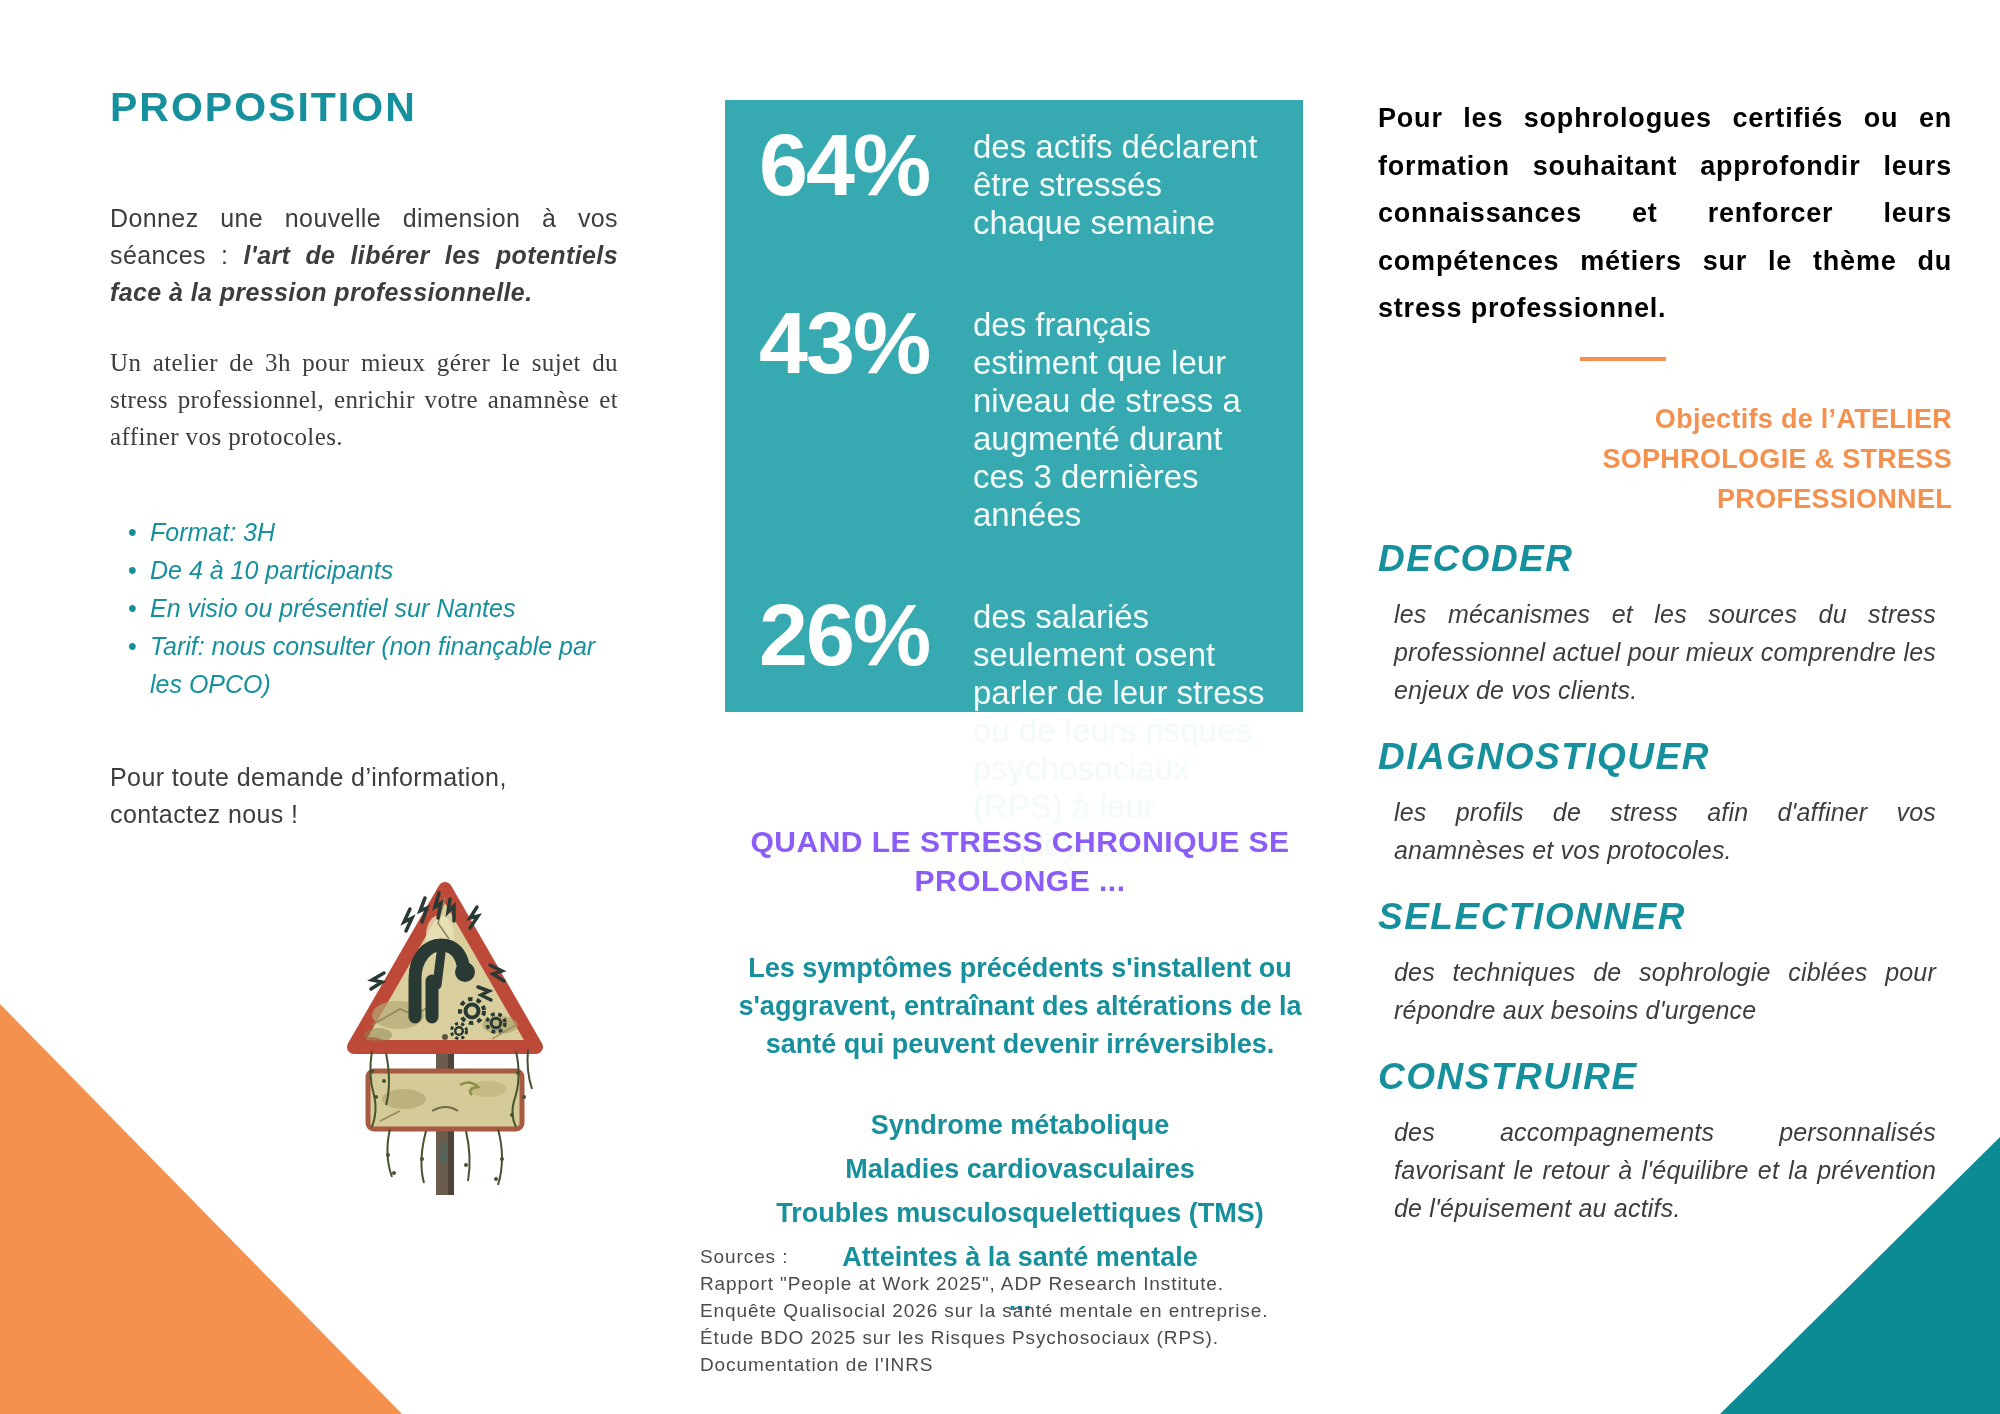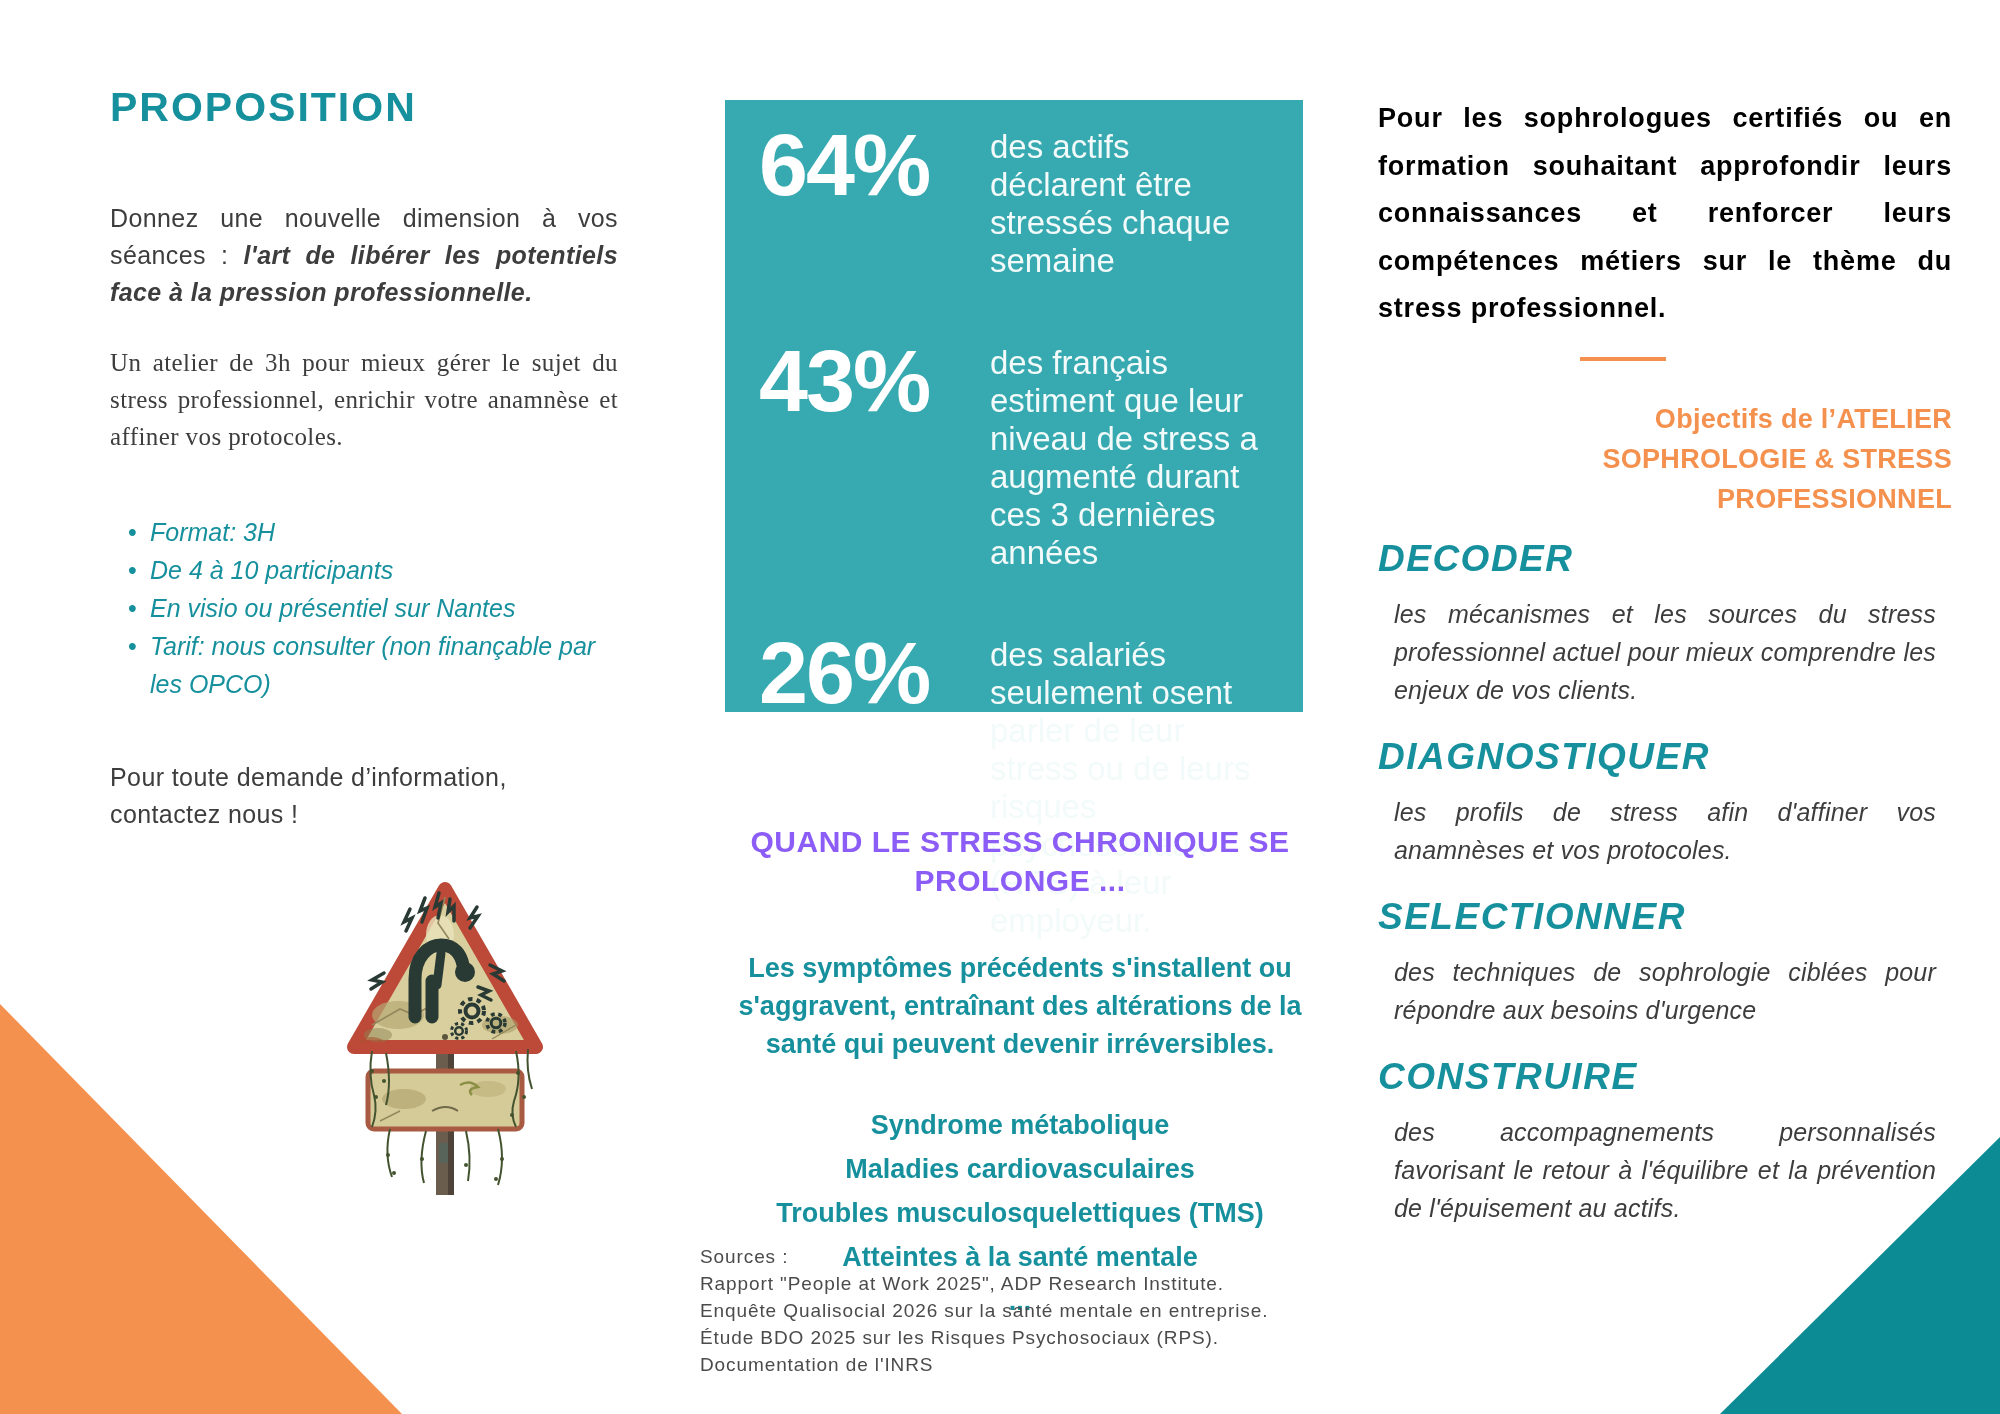--- a/index.html
+++ b/index.html
@@ -25,21 +25,21 @@
   .bullets li{position:relative;padding-left:22px;font-size:25px;line-height:38px;
     font-style:italic;color:#16909d;}
   .bullets li::before{content:"•";position:absolute;left:0;top:0;color:#16909d;font-style:normal;}
   .contact{margin:56px 0 0;font-size:25px;line-height:37px;letter-spacing:.4px;}
   .sign-wrap{margin:42px 0 0 210px;width:250px;height:330px;}
 
   
   .stats-box{position:absolute;left:725px;top:100px;width:578px;height:612px;
     background:#36a9b1;box-sizing:border-box;padding:24px 34px 20px;
     display:flex;flex-direction:column;gap:60px;}
-  .stat-row{display:flex;gap:31px;}
+  .stat-row{display:flex;gap:14px;}
   .stat-value{flex:0 0 200px;font-size:88px;line-height:82px;font-weight:900;
     letter-spacing:-2px;color:#ffffff;}
   .stat-text{flex:1;font-size:33px;line-height:38px;color:#f2fafa;padding-top:4px;}
   .chronic{position:absolute;left:710px;top:822px;width:620px;text-align:center;}
   .chronic-title{margin:0;font-size:30px;line-height:39px;font-weight:800;
     letter-spacing:.5px;color:#8b5cf6;}
   .chronic-lead{margin:49px 0 0;font-size:27px;line-height:38px;font-weight:700;color:#16909d;}
   .symptoms{margin:40px 0 0;}
   .symptoms div{font-size:27px;line-height:44px;font-weight:700;color:#16909d;}
   .sources{position:absolute;left:700px;top:1243px;width:620px;

